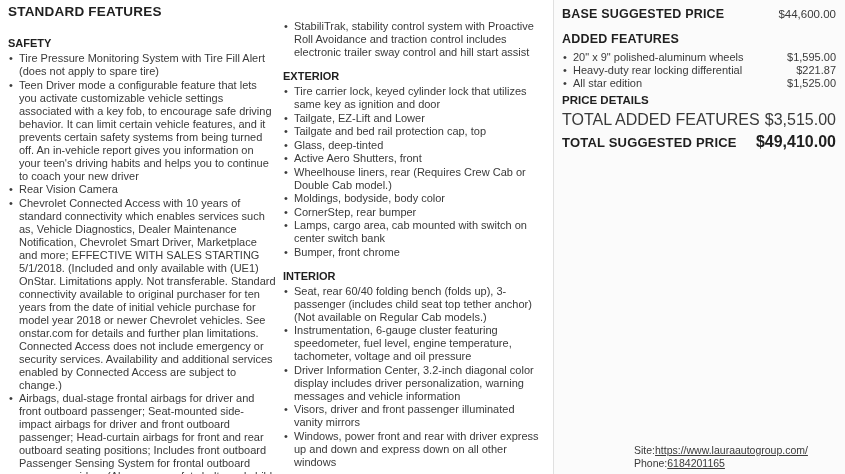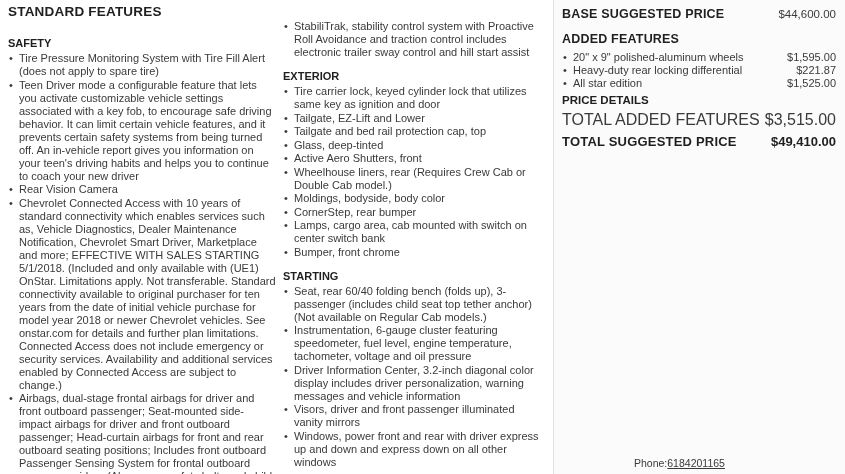--- a/index.html
+++ b/index.html
@@ -53,21 +53,21 @@
     content:"•"; position:absolute; left:1px; top:0;
   }
   .details-heading {
     font-size:11.5px; font-weight:bold; color:#1f1f1f;
     margin:4px 0 6px 0;
   }
   .row-detail { margin:0 0 9px 0; }
   .row-detail .lbl { font-size:16px; color:#3a3a3a; }
   .row-detail .val { font-size:16px; color:#3a3a3a;text-align:center; }
   .row-total .lbl { font-size:13px; font-weight:bold; color:#1f1f1f; letter-spacing:0.2px; }
-  .row-total .val { font-size:13px; font-weight:bold; color:#1f1f1f; }
+  .row-total .val { font-size:16px; font-weight:bold; color:#1f1f1f; }
   .panel-footer {
     position:absolute; left:80px; bottom:5px;
     font-size:10.5px; line-height:12.5px; color:#3a3a3a; white-space:nowrap;
   }
   .panel-footer a { color:#3a3a3a; text-decoration:underline; }
 </style>
 </head>
 <body>
 
 <div class="col col-left">
@@ -92,21 +92,21 @@
     <li>Tailgate, EZ-Lift and Lower</li>
     <li>Tailgate and bed rail protection cap, top</li>
     <li>Glass, deep-tinted</li>
     <li>Active Aero Shutters, front</li>
     <li>Wheelhouse liners, rear (Requires Crew Cab or Double Cab model.)</li>
     <li>Moldings, bodyside, body color</li>
     <li>CornerStep, rear bumper</li>
     <li>Lamps, cargo area, cab mounted with switch on center switch bank</li>
     <li>Bumper, front chrome</li>
   </ul>
-  <div class="sec-heading">STARTING</div>
+  <div class="sec-heading">INTERIOR</div>
   <ul class="feature-list">
     <li>Seat, rear 60/40 folding bench (folds up), 3-passenger (includes child seat top tether anchor) (Not available on Regular Cab models.)</li>
     <li>Instrumentation, 6-gauge cluster featuring speedometer, fuel level, engine temperature, tachometer, voltage and oil pressure</li>
     <li>Driver Information Center, 3.2-inch diagonal color display includes driver personalization, warning messages and vehicle information</li>
     <li>Visors, driver and front passenger illuminated vanity mirrors</li>
     <li>Windows, power front and rear with driver express up and down and express down on all other windows</li>
   </ul>
 
 </div>
 
@@ -142,15 +142,16 @@
   <div class="price-row row-detail">
     <span class="lbl">TOTAL ADDED FEATURES</span>
     <span class="val">$3,515.00</span>
   </div>
   <div class="price-row row-total">
     <span class="lbl">TOTAL SUGGESTED PRICE</span>
     <span class="val">$49,410.00</span>
   </div>
 
   <div class="panel-footer">
+    <div><span>Site:</span><a href="#">https://www.lauraautogroup.com/</a></div>
     <div><span>Phone:</span><a href="#">6184201165</a></div>
   </div>
 </div>
 
 </body></html>

